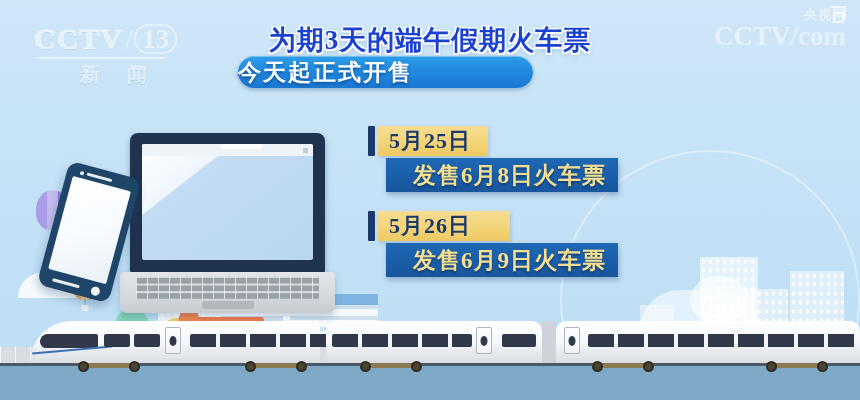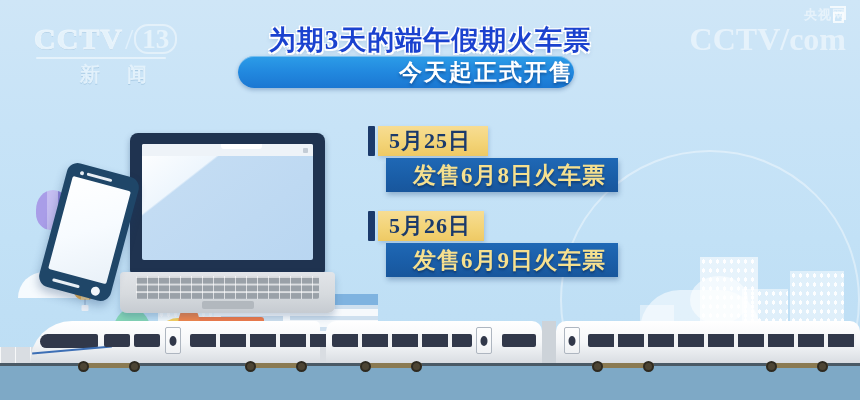--- a/index.html
+++ b/index.html
@@ -29,40 +29,40 @@
     border:2px solid rgba(255,255,255,.75);border-radius:14px;line-height:26px;
   }
   #bug .underline{height:2px;background:rgba(255,255,255,.8);margin:1px 0 2px 2px;width:130px;border-radius:2px;}
   #bug .xinwen{
     font-size:20px;font-weight:700;color:#f2faff;letter-spacing:11px;text-align:center;
     text-shadow:0 1px 0 rgba(120,165,200,.6);
   }
 
   
   #wm{position:absolute;right:14px;top:6px;opacity:.5;text-align:right;}
-  #wm .line{font-size:32px;font-weight:700;color:#fff;letter-spacing:0;line-height:.95;}
+  #wm .line{font-size:27px;font-weight:700;color:#fff;letter-spacing:0;line-height:.95;}
   #wm .cn{font-size:13px;font-weight:700;color:#fff;letter-spacing:1px;}
   #wm-corner{position:absolute;right:14px;top:6px;width:16px;height:14px;border:2px solid rgba(255,255,255,.75);border-left:none;border-bottom:none;}
   #wm-corner:after{content:"";position:absolute;left:3px;top:4px;width:7px;height:7px;border:2px solid rgba(255,255,255,.75);}
 
   
   #title{
     position:absolute;left:0;right:0;top:22px;text-align:center;
     font-size:27px;font-weight:700;letter-spacing:1px;color:#1b42cf;
     text-shadow:
       -1.5px -1.5px 0 rgba(255,255,255,.95),1.5px -1.5px 0 rgba(255,255,255,.95),
       -1.5px 1.5px 0 rgba(255,255,255,.95),1.5px 1.5px 0 rgba(255,255,255,.95),
       0 3px 5px rgba(20,60,140,.25);
   }
   #subbanner{
-    position:absolute;left:238px;top:56px;width:336px;height:32px;
+    position:absolute;left:238px;top:56px;width:295px;height:32px;
     background:linear-gradient(180deg,#2c9de8 0%,#2289df 48%,#1b77d2 100%);
     border-radius:17px;
     box-shadow:0 2px 4px rgba(15,60,120,.3), inset 0 1px 0 rgba(255,255,255,.35);
-    display:flex;align-items:center;justify-content:flex-end;
+    display:flex;align-items:center;justify-content:flex-start;
   }
   #subbanner:before,#subbanner:after{
     content:"";position:absolute;top:3px;width:26px;height:26px;
     background:linear-gradient(180deg,#3aa9ee,#1b77d2);transform:skewX(-18deg);border-radius:3px;z-index:-1;
   }
   #subbanner:before{left:-9px;}
   #subbanner:after{right:-9px;transform:skewX(18deg);}
   #subbanner .txt{
     font-size:23px;font-weight:700;color:#fff;letter-spacing:2px;
     text-shadow:0 2px 3px rgba(10,50,110,.55);
@@ -229,21 +229,21 @@
     <div class="ybar" style="top:0;width:110px;">
       <span>5月25日</span>
     </div>
     <div class="bbar" style="left:18px;top:32px;width:232px;">
       <span>发售6月8日火车票</span>
     </div>
   </div>
 
   <div class="row" style="left:368px;top:191px;width:260px;height:66px;">
     <div class="tab" style="height:30px;"></div>
-    <div class="ybar" style="top:0;width:106px;">
+    <div class="ybar" style="top:0;width:132px;">
       <span>5月26日</span>
     </div>
     <div class="bbar" style="left:18px;top:32px;width:232px;">
       <span>发售6月9日火车票</span>
     </div>
   </div>
 
 
   <div class="balloon" style="left:36px;top:190px;width:34px;height:54px;">
     <div class="env" style="width:34px;height:40px;background:linear-gradient(90deg,#a99de8 0 33%,#c5bdf1 33% 66%,#8e81d8 66% 100%);"></div>

